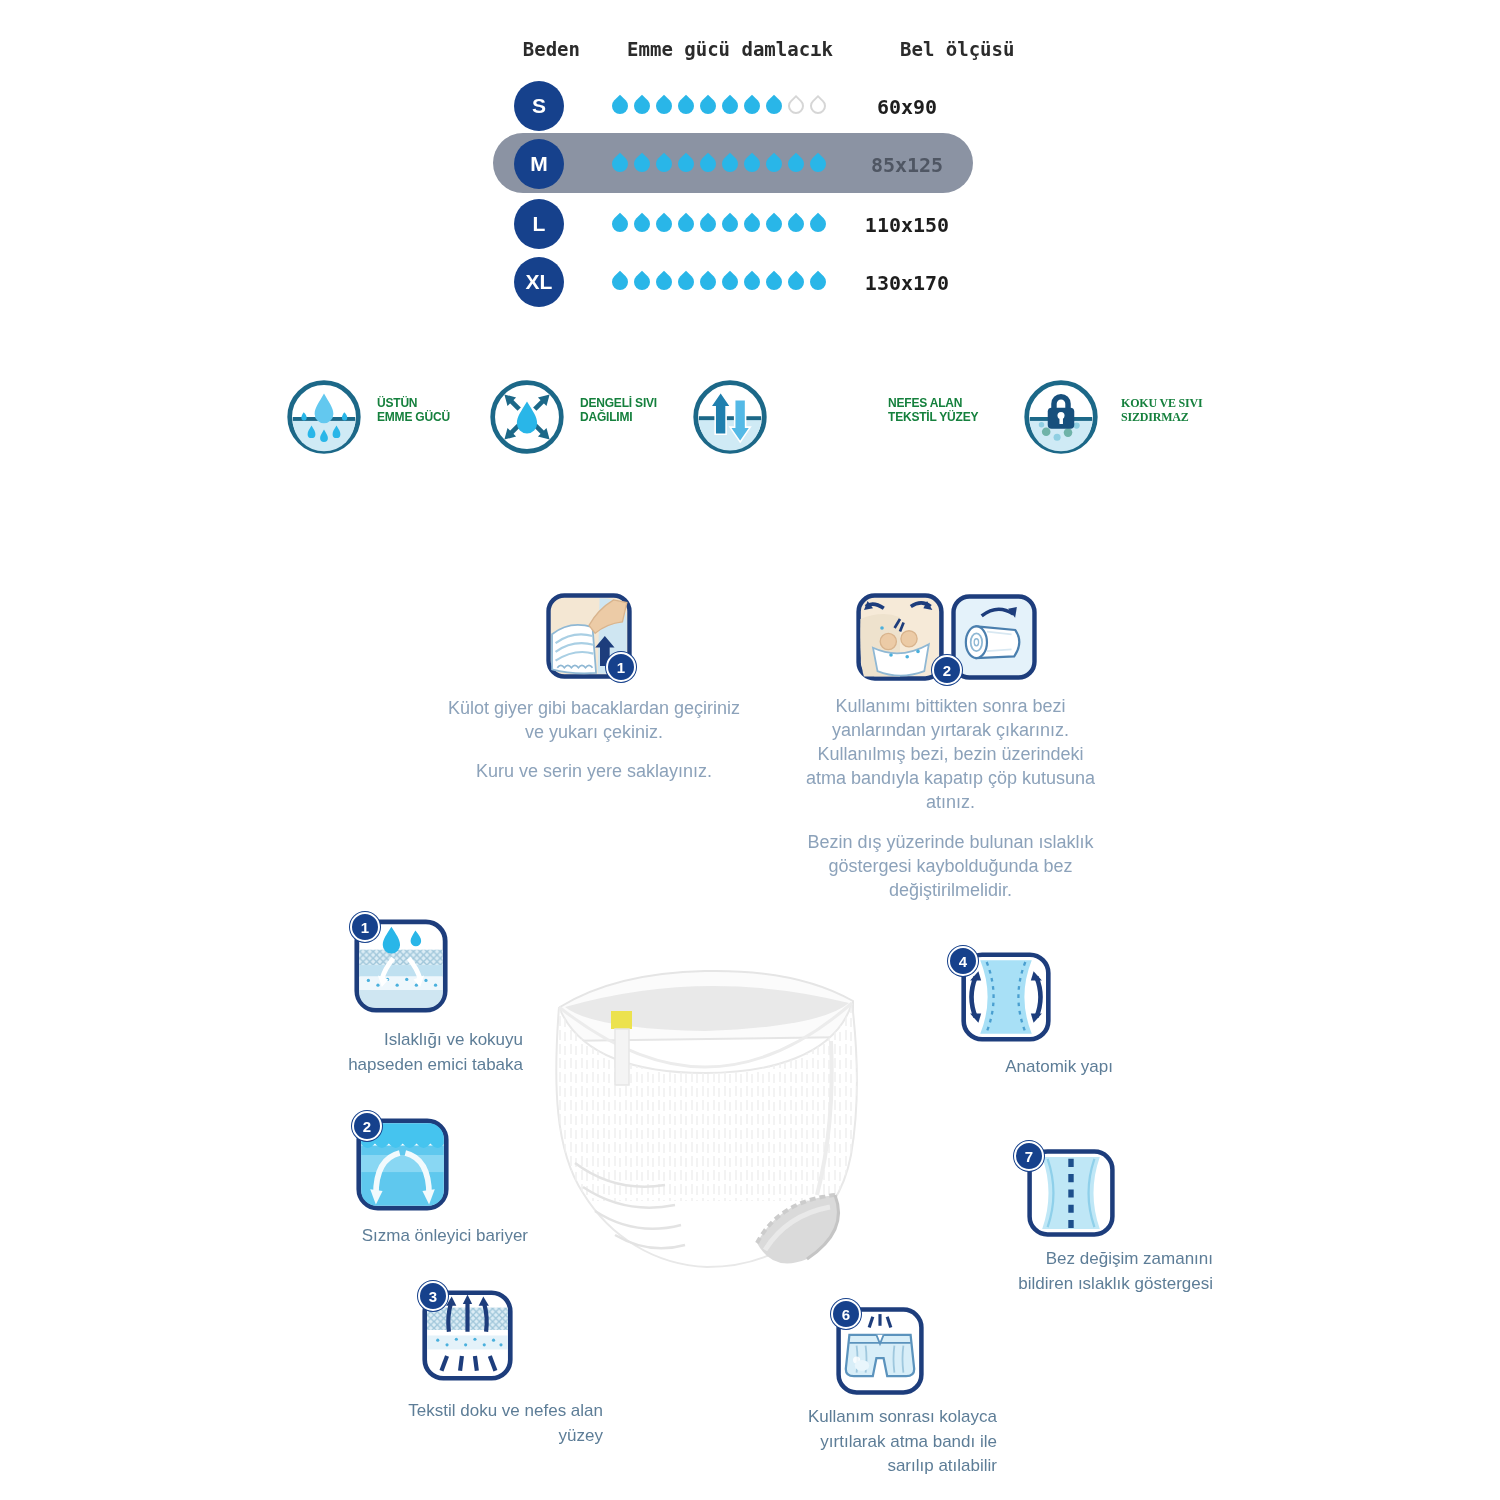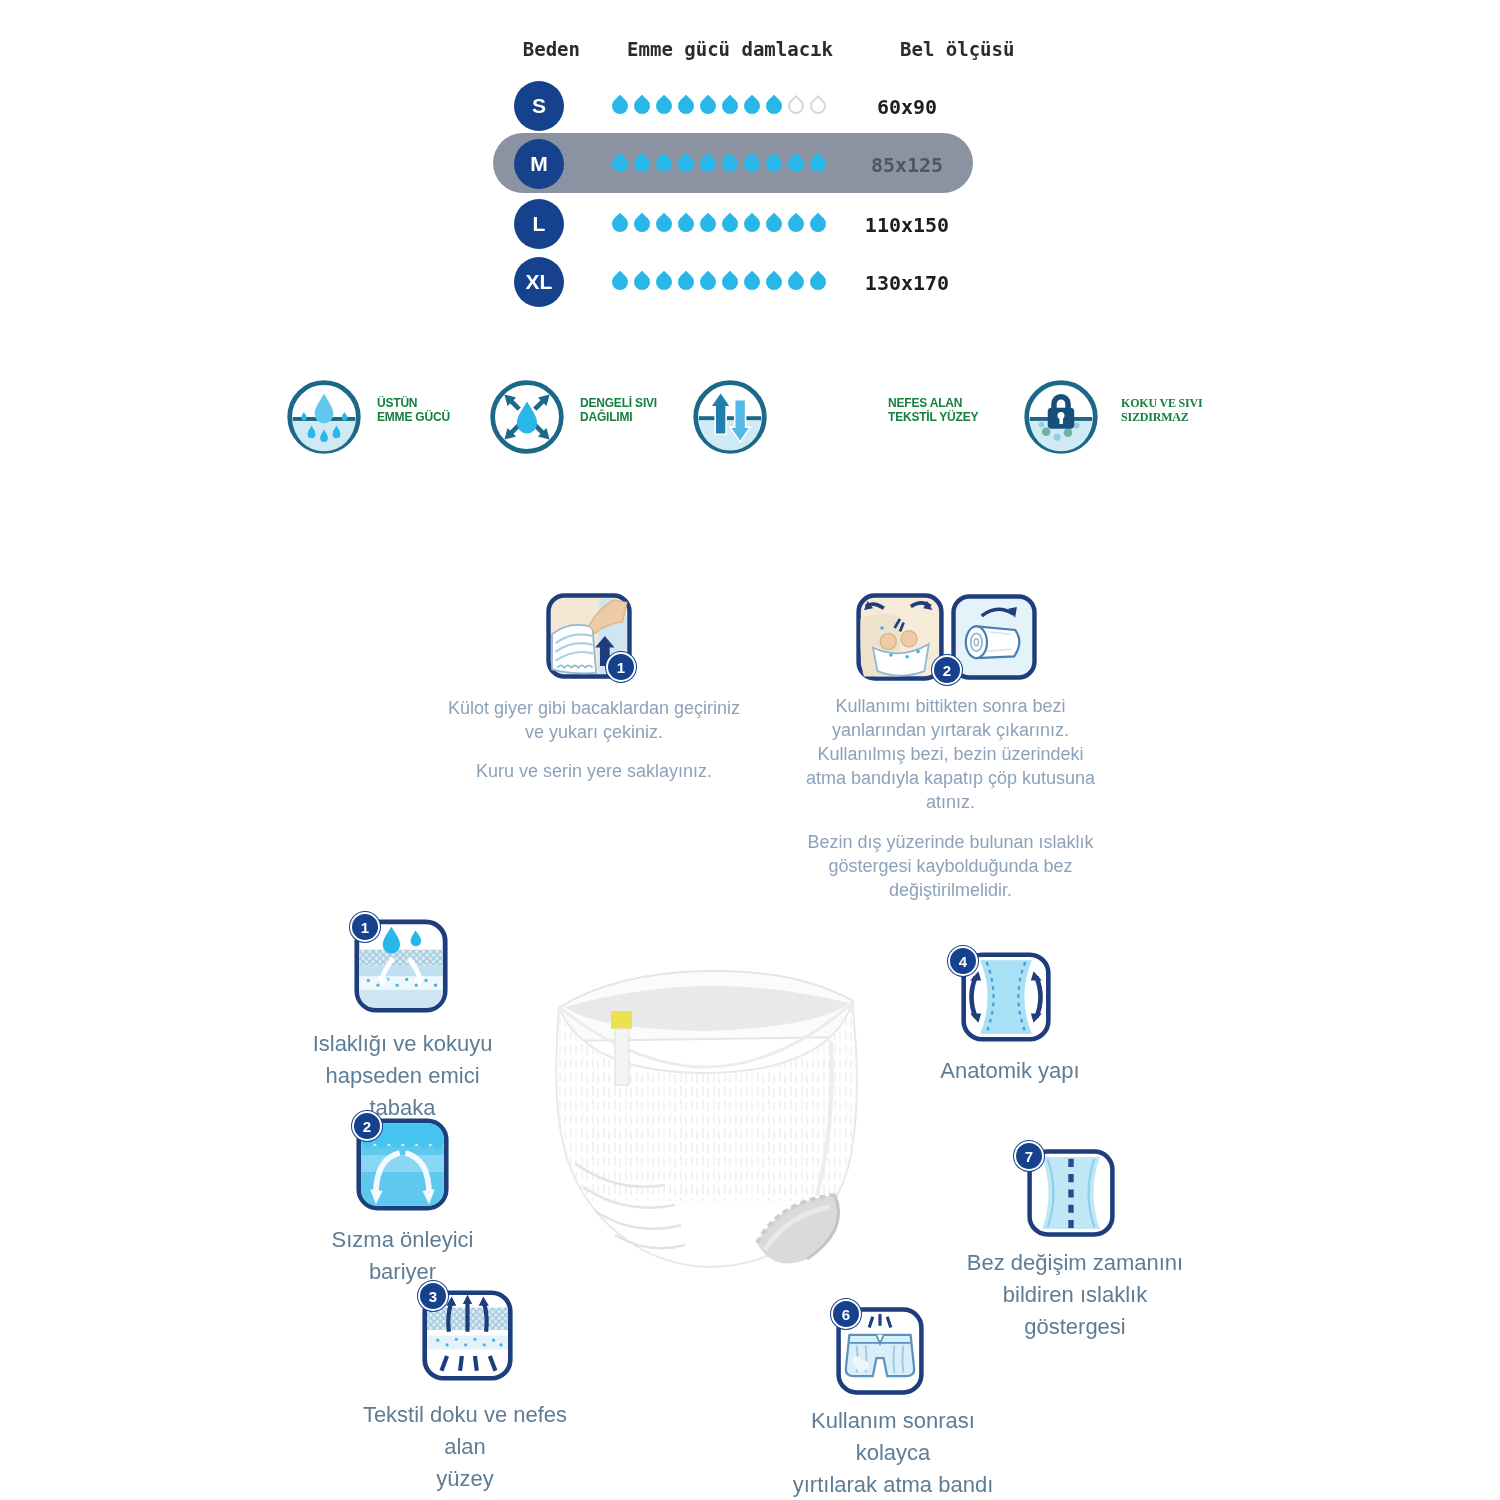--- a/index.html
+++ b/index.html
@@ -25,21 +25,21 @@
               letter-spacing:-0.2px;white-space:nowrap;}
   
   .title{font-weight:bold;font-size:26px;color:#2e6ba6;text-align:center;}
   .body-text{font-size:18px;color:#8ca2ba;text-align:center;line-height:1.34;}
   .body-text p{margin:0 0 15px 0;}
   
   .badge{width:26px;height:26px;border-radius:50%;background:#16418c;
          border:2px solid #fff;box-sizing:content-box;color:#fff;font-weight:bold;
          font-size:15px;display:flex;align-items:center;justify-content:center;
          box-shadow:0 0 0 1px #16418c;}
-  .callout-label{font-size:22px;color:#5d7d97;text-align:center;line-height:1.45;}
+  .callout-label{font-size:17px;color:#5d7d97;text-align:right;line-height:1.45;margin-left:23px;}
 </style>
 </head>
 <body>
 
 <div class="canvas">
 
   <div class="abs" style="left:0;top:0;width:1500px;height:330px;">
     <div class="abs tbl-hdr" style="left:500px;top:38px;width:80px;">Beden</div>
     <div class="abs tbl-hdr" style="left:618px;top:38px;width:215px;">Emme gücü damlacık</div>
     <div class="abs tbl-hdr" style="left:900px;top:38px;width:110px;">Bel ölçüsü</div>
@@ -406,19 +406,19 @@
     <path d="M46,32 L50,42 L54,32" fill="#fff" stroke="#5b93bd" stroke-width="2"></path>
     <g stroke="#1d3d7c" stroke-width="3.5" fill="none">
       <path d="M42,12 L38,24"></path>
         <path d="M50,9 L50,22"></path>
         <path d="M58,12 L62,24"></path>
     </g>
     <circle cx="24" cy="60" r="4" fill="#fff" opacity="0.8"></circle>
     <ellipse cx="30" cy="66" rx="8" ry="6" fill="#e9f6fc"></ellipse>
   </svg>
   <div class="abs badge" style="left:831px;top:1299px;">6</div>
-  <div class="abs callout-label" style="left:782px;top:1405px;width:222px;">
+  <div class="abs callout-label" style="left:752px;top:1405px;width:222px;">
     <div>Kullanım sonrası kolayca</div>
       <div>yırtılarak atma bandı ile</div>
       <div>sarılıp atılabilir</div>
   </div>
 
 </div>
 
 </body></html>

